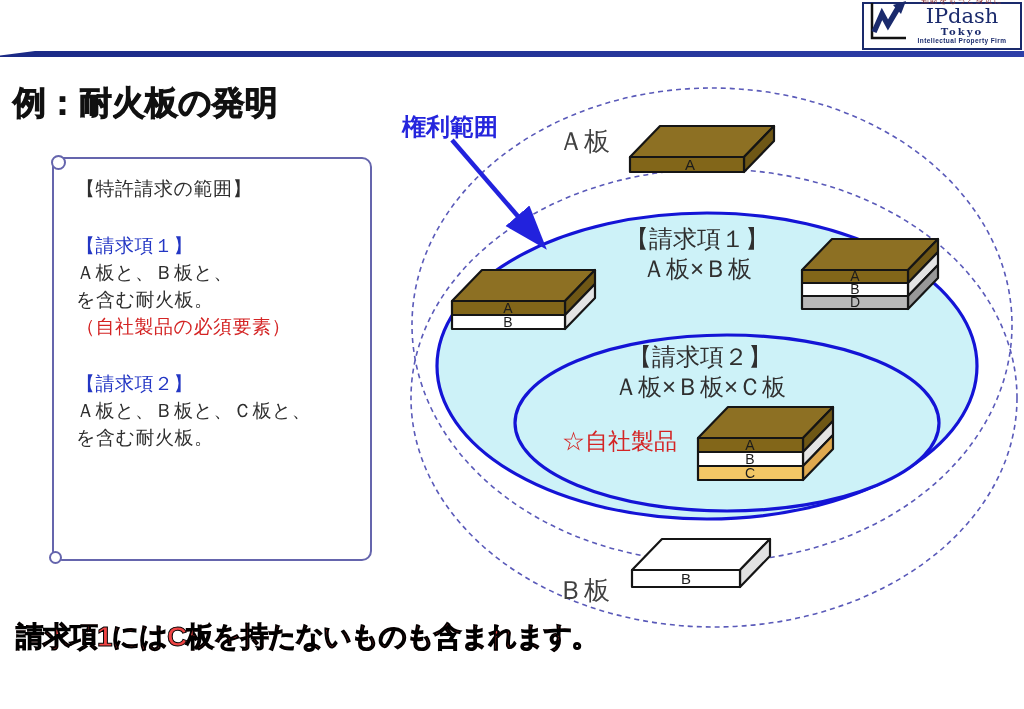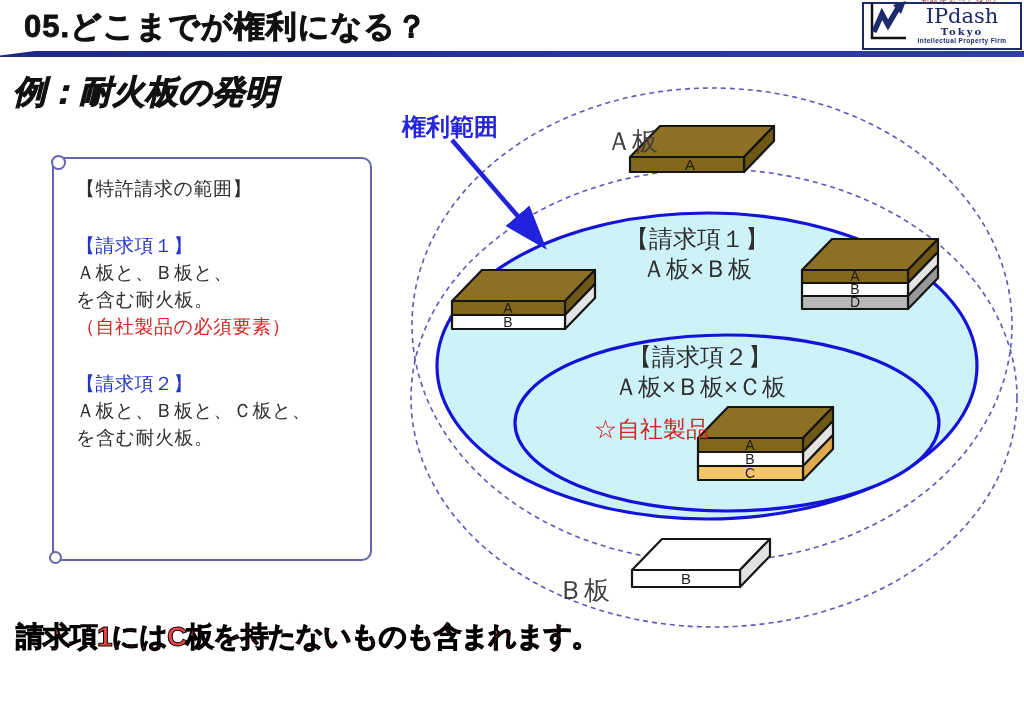--- a/index.html
+++ b/index.html
@@ -22,60 +22,59 @@
     position:absolute;right:2px;top:2px;width:160px;height:48px;
     background:#fff;border:2px solid #1a2a6c;box-sizing:border-box;
     display:flex;align-items:center;padding:1px 4px 12px 2px;
   }
   .logo-text{flex:1;text-align:center;line-height:1;color:#1a2a6c;}
   .logo-tagline{font-size:8px;color:#8b3434;letter-spacing:1px;margin-bottom:1px;}
   .logo-name{font-family:"DejaVu Serif",serif;font-weight:normal;font-size:21px;}
   .logo-city{font-family:"DejaVu Serif",serif;font-weight:bold;font-size:10px;letter-spacing:2px;}
   .logo-desc{font-size:6.5px;font-weight:bold;letter-spacing:0.4px;margin-top:1px;}
   .example-heading{
-    position:absolute;left:13px;top:70px;font-size:33px;font-weight:900;
-    color:#111;-webkit-text-stroke:1px #111;letter-spacing:0px;font-style:italic;
+    position:absolute;left:13px;top:81px;font-size:33px;font-weight:900;
+    color:#111;-webkit-text-stroke:1px #111;letter-spacing:0px;
   }
   
   .claims-scroll{
     position:absolute;left:52px;top:157px;width:320px;height:404px;
     border:2px solid #6565ad;border-radius:10px;background:#fff;
     box-sizing:border-box;padding:16px 8px 0 22px;
   }
   .curl{position:absolute;border:2px solid #6565ad;border-radius:50%;background:#fff;}
   .curl.tl{width:11px;height:11px;left:-3px;top:-4px;}
   .curl.bl{width:9px;height:9px;left:-5px;bottom:-5px;}
   .cs-line{font-size:19px;line-height:27px;color:#2e2e2e;letter-spacing:0.5px;white-space:nowrap;}
   .cs-gap{height:30px;}
   .cs-blue{color:#2336c4;}
   .cs-red{color:#d42424;}
   
   .diagram-svg{position:absolute;left:0;top:0;width:1024px;height:709px;}
   .dlabel{position:absolute;white-space:nowrap;}
   .lbl-scope{left:402px;top:111px;font-size:24px;font-weight:600;color:#2525dd;}
-  .lbl-aboard{left:558px;top:124px;font-size:26px;color:#404040;margin-left:48px;}
+  .lbl-aboard{left:558px;top:124px;font-size:26px;color:#404040;}
   .lbl-bboard{left:558px;top:529px;font-size:26px;color:#404040;margin-top:44px;}
   .claim-block{text-align:center;transform:translateX(-50%);color:#2f2f2f;}
   .lbl-claim1{left:697px;top:224px;font-size:24px;line-height:30px;}
   .lbl-claim2{left:700px;top:342px;font-size:24px;line-height:30px;}
-  .lbl-own{left:562px;top:414px;font-size:23px;color:#d42424;margin-left:32px;}
+  .lbl-own{left:562px;top:426px;font-size:23px;color:#d42424;}
   
   .footer-line{
     position:absolute;left:16px;font-weight:900;white-space:nowrap;
     letter-spacing:-1px;
   }
   .footer-line1{top:618px;font-size:28px;color:#ef4444;-webkit-text-stroke:1px #000;}
   .footer-line2{top:659px;font-size:37px;color:#2222e8;-webkit-text-stroke:1px #2222e8;}
 </style>
 </head>
 <body>
 
 <div class="slide">
 
-  <div class="page-title">05.どこまでが権利になる？</div>
   <div class="title-rule"></div>
 
   <div class="logo">
     <svg width="42" height="44" viewBox="0 0 42 44">
       <path d="M6 4 V39 H40" stroke="#111" stroke-width="2.5" fill="none"></path>
       <polyline points="8,33 16,15 22,26 32,9" stroke="#1a2a6c" stroke-width="5.5" fill="none"></polyline>
       <polygon points="27,6 40,2 35,15" fill="#1a2a6c"></polygon>
     </svg>
     <div class="logo-text">
       <div class="logo-tagline">知財をもっと身近に</div>

